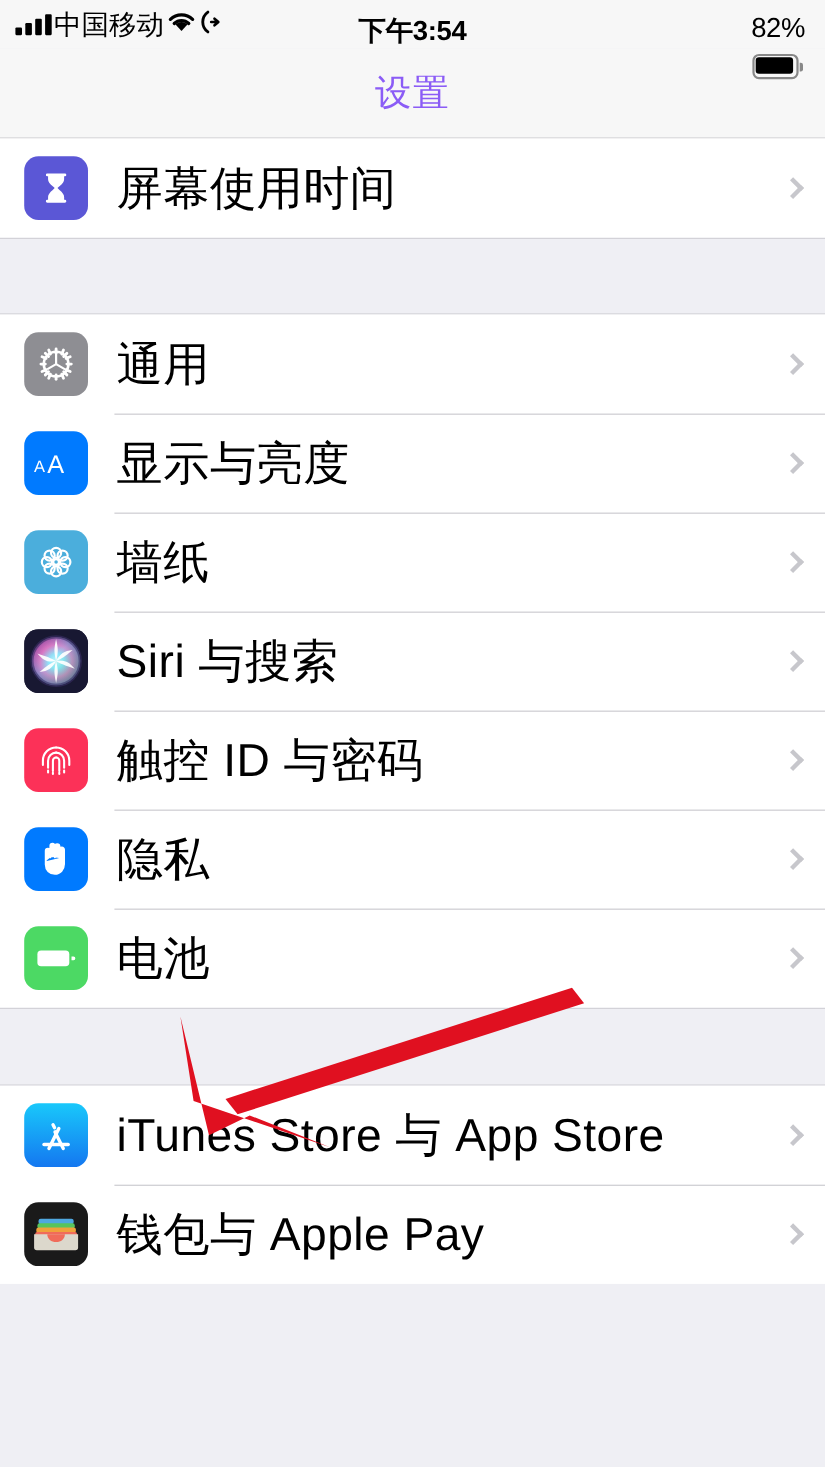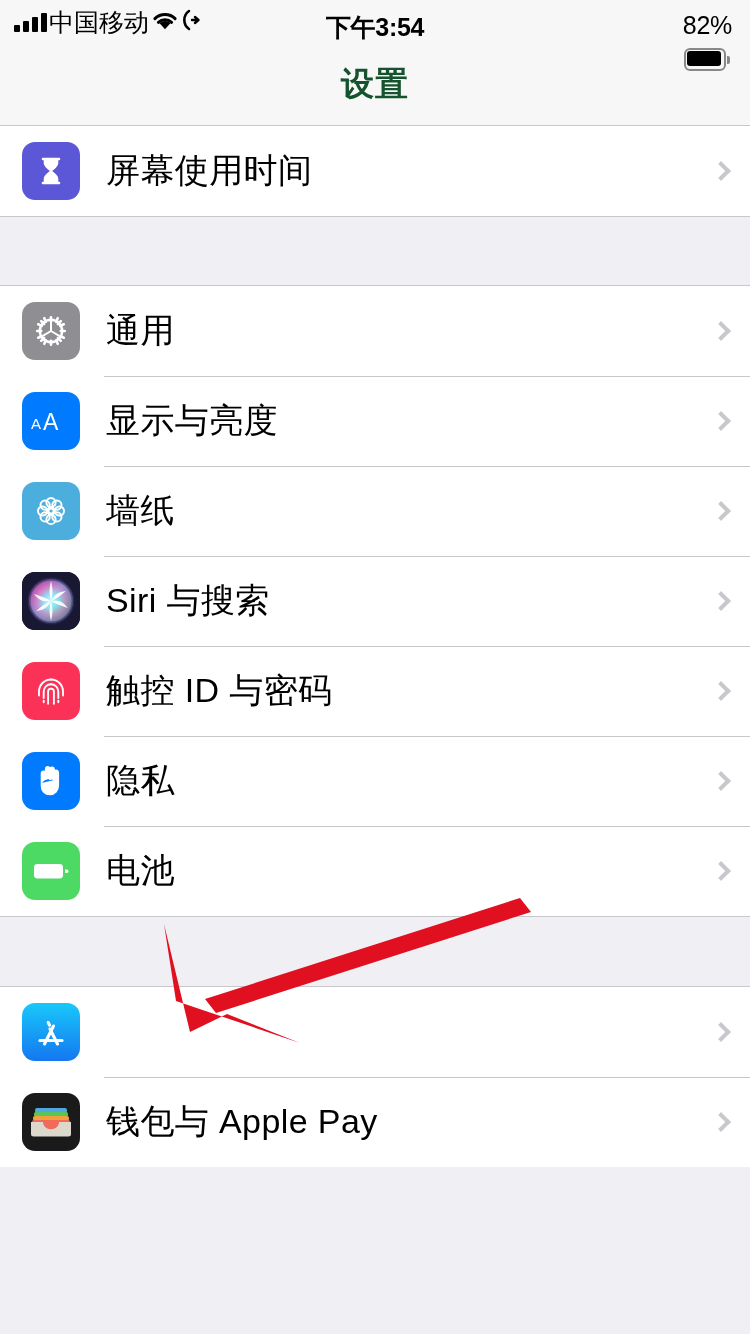--- a/index.html
+++ b/index.html
@@ -52,42 +52,42 @@
     position:absolute; right:0; top:8px; width:3px; height:8px;
     background:rgba(0,0,0,.45); border-radius:0 2px 2px 0;
   }
 
   
   .navbar {
     height:82px; background:#F7F7F7;
     display:flex; align-items:center; justify-content:center;
     border-bottom:1px solid #C8C7CC;
   }
-  .navbar .title { font-size:33px; font-weight:700; color:#14532d; letter-spacing:1px; }
+  .navbar .title { font-size:33px; font-weight:400; color:#8b5cf6; letter-spacing:1px; }
 
   
   .gap { background:#EFEFF4; border-top:1px solid #C8C7CC; border-bottom:1px solid #C8C7CC; }
   .group { background:#FFFFFF; }
   .row {
     position:relative;
     display:flex; align-items:center;
     height:90px; padding-left:22px; background:#FFFFFF;
   }
   .row + .row::before {
     content:""; position:absolute; left:104px; right:0; top:0;
     height:1px; background:#C8C7CC;
   }
   .icon-box {
     width:58px; height:58px; border-radius:13px;
     flex:0 0 58px;
     display:flex; align-items:center; justify-content:center;
     overflow:hidden;
   }
   .label {
-    margin-left:26px; font-size:34px; color:#000;
+    margin-left:26px; font-size:42px; color:#000;
     letter-spacing:0.4px; white-space:nowrap;
   }
   .chev {
     margin-left:auto; margin-right:22px;
     width:14px; height:14px;
     border-right:4px solid #C7C7CC; border-top:4px solid #C7C7CC;
     transform:rotate(45deg);
     flex:0 0 auto;
   }
 
@@ -323,20 +323,21 @@
       <span class="icon-box" style="background:linear-gradient(180deg,#19C8FB 0%,#1477F0 100%);">
         <svg width="40" height="40" viewBox="0 0 40 40">
           <g stroke="#fff" stroke-width="3.1" stroke-linecap="round" fill="none">
             <path d="M9 28.5 h22"></path>
             <path d="M13.5 32 L22.5 14"></path>
             <path d="M26.5 32 L19 17"></path>
             <path d="M17.2 10.5 L18.6 13.2"></path>
           </g>
         </svg>
       </span>
+      <span class="label">iTunes Store 与 App Store</span>
       <span class="chev"></span>
     </div>
 
     <div class="row">
       <span class="icon-box" style="background:#1A1A1A;">
         <svg width="46" height="40" viewBox="0 0 46 40">
           <rect x="7" y="6" width="32" height="5" rx="2" fill="#4FA8E0"></rect>
           <rect x="6" y="10" width="34" height="5" rx="2" fill="#58C45C"></rect>
           <rect x="5" y="14" width="36" height="5" rx="2" fill="#F0A13B"></rect>
           <rect x="4" y="18" width="38" height="5.5" rx="2" fill="#F06B5A"></rect>

